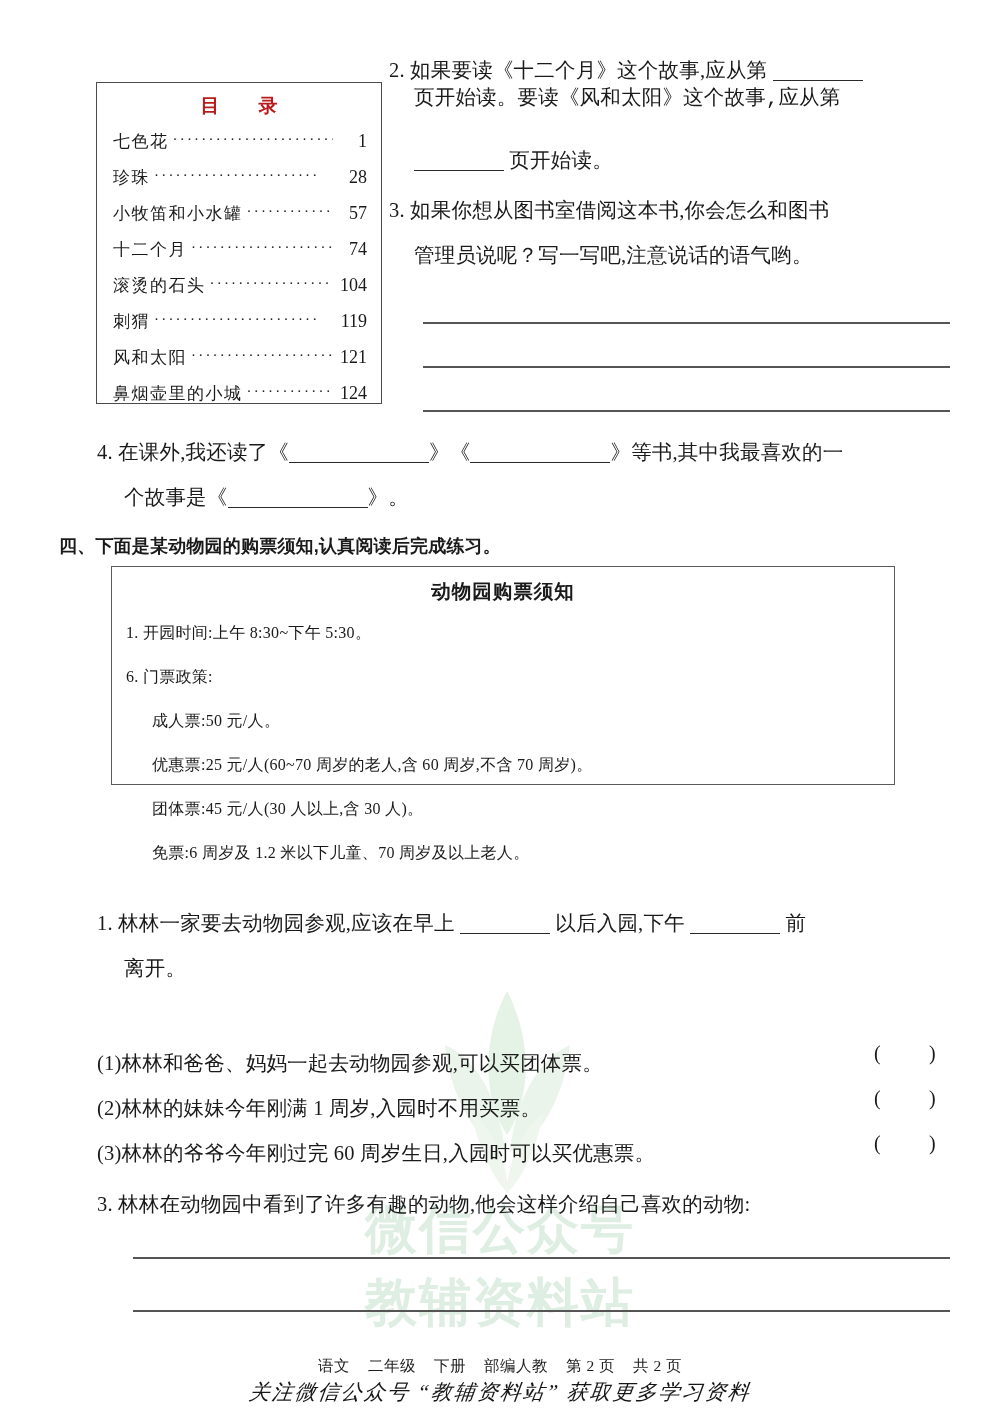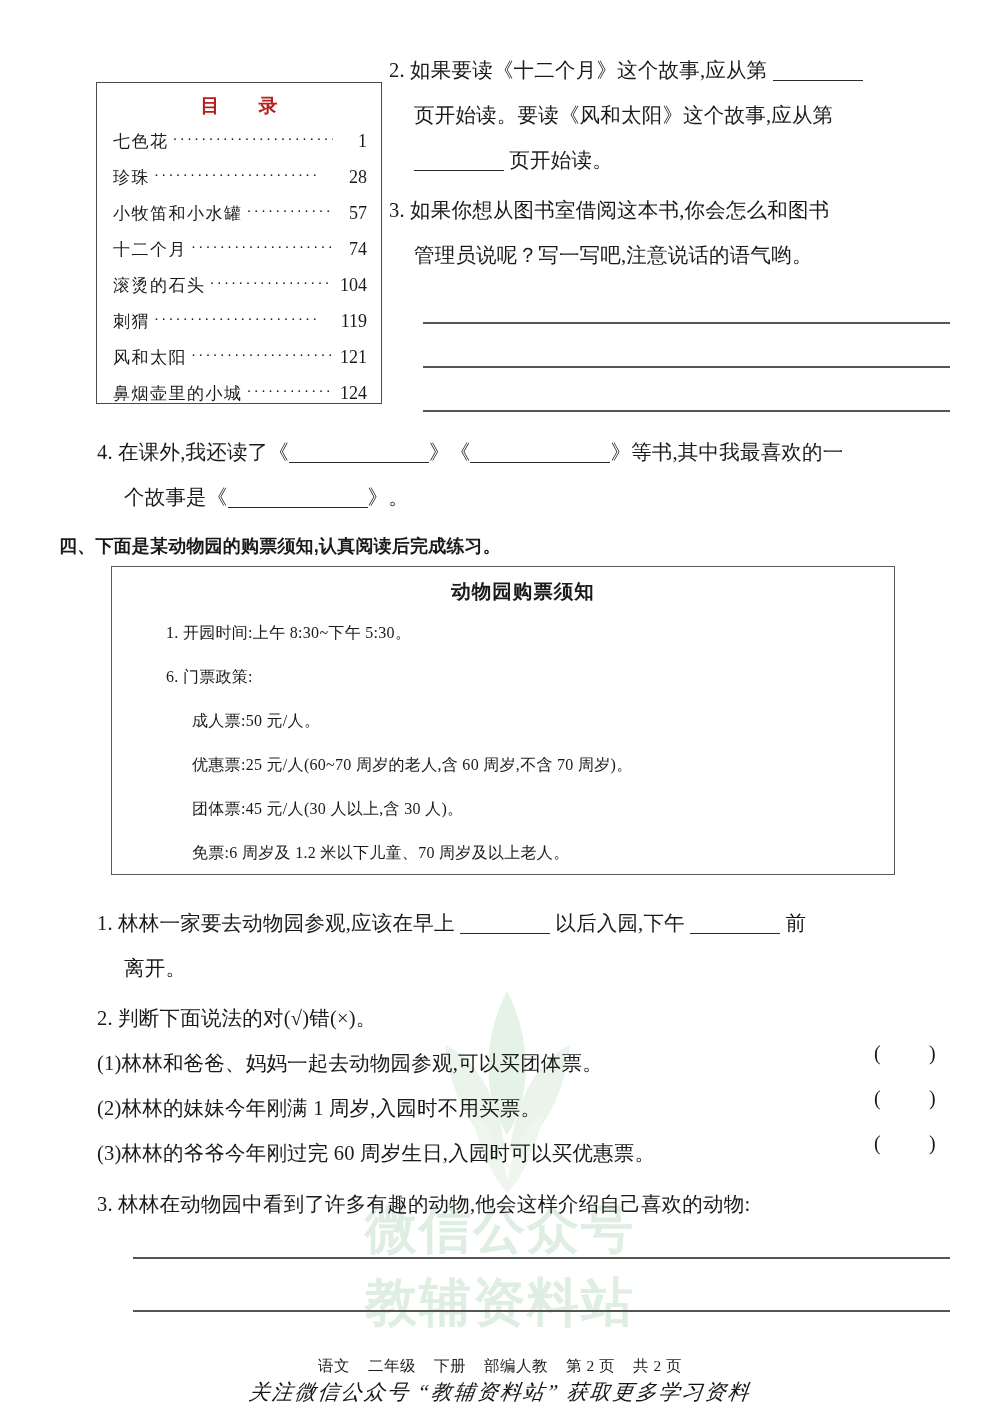--- a/index.html
+++ b/index.html
@@ -130,25 +130,24 @@
     border-top: 2px solid #555;
     z-index: 2;
   }
 
   
   .notice-box {
     position: absolute;
     left: 111px;
     top: 566px;
     width: 784px;
-    height: 309px;
+    height: 219px;
     border: 1.6px solid #5a5a5a;
     box-sizing: border-box;
     z-index: 2;
-    padding-left: 40px;
   }
   .notice-title {
     text-align: center;
     font-family: "Liberation Sans", "DejaVu Sans", sans-serif;
     font-weight: bold;
     font-size: 19.5px;
     padding-top: 11px;
     letter-spacing: 1px;
   }
   .notice-line {
@@ -254,21 +253,21 @@
         <span class="toc-dots">·······················</span>
         <span class="toc-page">124</span>
       </div>
     </div>
   </div>
 
   <div class="txt" style="left:389px; top:48px;">
     <span>2. 如果要读《十二个月》这个故事,应从第</span>
     <span class="blank bk-90"></span>
   </div>
-  <div class="txt" style="left:414px; top:93px;">
+  <div class="txt" style="left:414px; top:76px;font-family:Liberation Mono, monospace;">
     <span>页开始读。要读《风和太阳》这个故事,应从第</span>
   </div>
   <div class="txt" style="left:414px; top:138px;">
     <span class="blank bk-90"></span>
     <span>页开始读。</span>
   </div>
 
   <div class="txt" style="left:389px; top:188px;">3. 如果你想从图书室借阅这本书,你会怎么和图书</div>
   <div class="txt" style="left:414px; top:233px;">管理员说呢？写一写吧,注意说话的语气哟。</div>
 
@@ -299,21 +298,20 @@
 
   <div class="txt" style="left:97px; top:901px;">
     <span>1. 林林一家要去动物园参观,应该在早上</span>
     <span class="blank bk-90"></span>
     <span>以后入园,下午</span>
     <span class="blank bk-90"></span>
     <span>前</span>
   </div>
   <div class="txt" style="left:124px; top:946px;">离开。</div>
 
-  <div class="txt" style="left:97px; top:996px;">2. 判断下面说法的对(√)错(×)。</div>
 
   <div class="txt" style="left:97px; top:1041px;">(1)林林和爸爸、妈妈一起去动物园参观,可以买团体票。</div>
   <div class="paren" style="left:874px; top:1042px;">(</div>
   <div class="paren" style="left:929px; top:1042px;">)</div>
 
   <div class="txt" style="left:97px; top:1086px;">(2)林林的妹妹今年刚满 1 周岁,入园时不用买票。</div>
   <div class="paren" style="left:874px; top:1087px;">(</div>
   <div class="paren" style="left:929px; top:1087px;">)</div>
 
   <div class="txt" style="left:97px; top:1131px;">(3)林林的爷爷今年刚过完 60 周岁生日,入园时可以买优惠票。</div>

